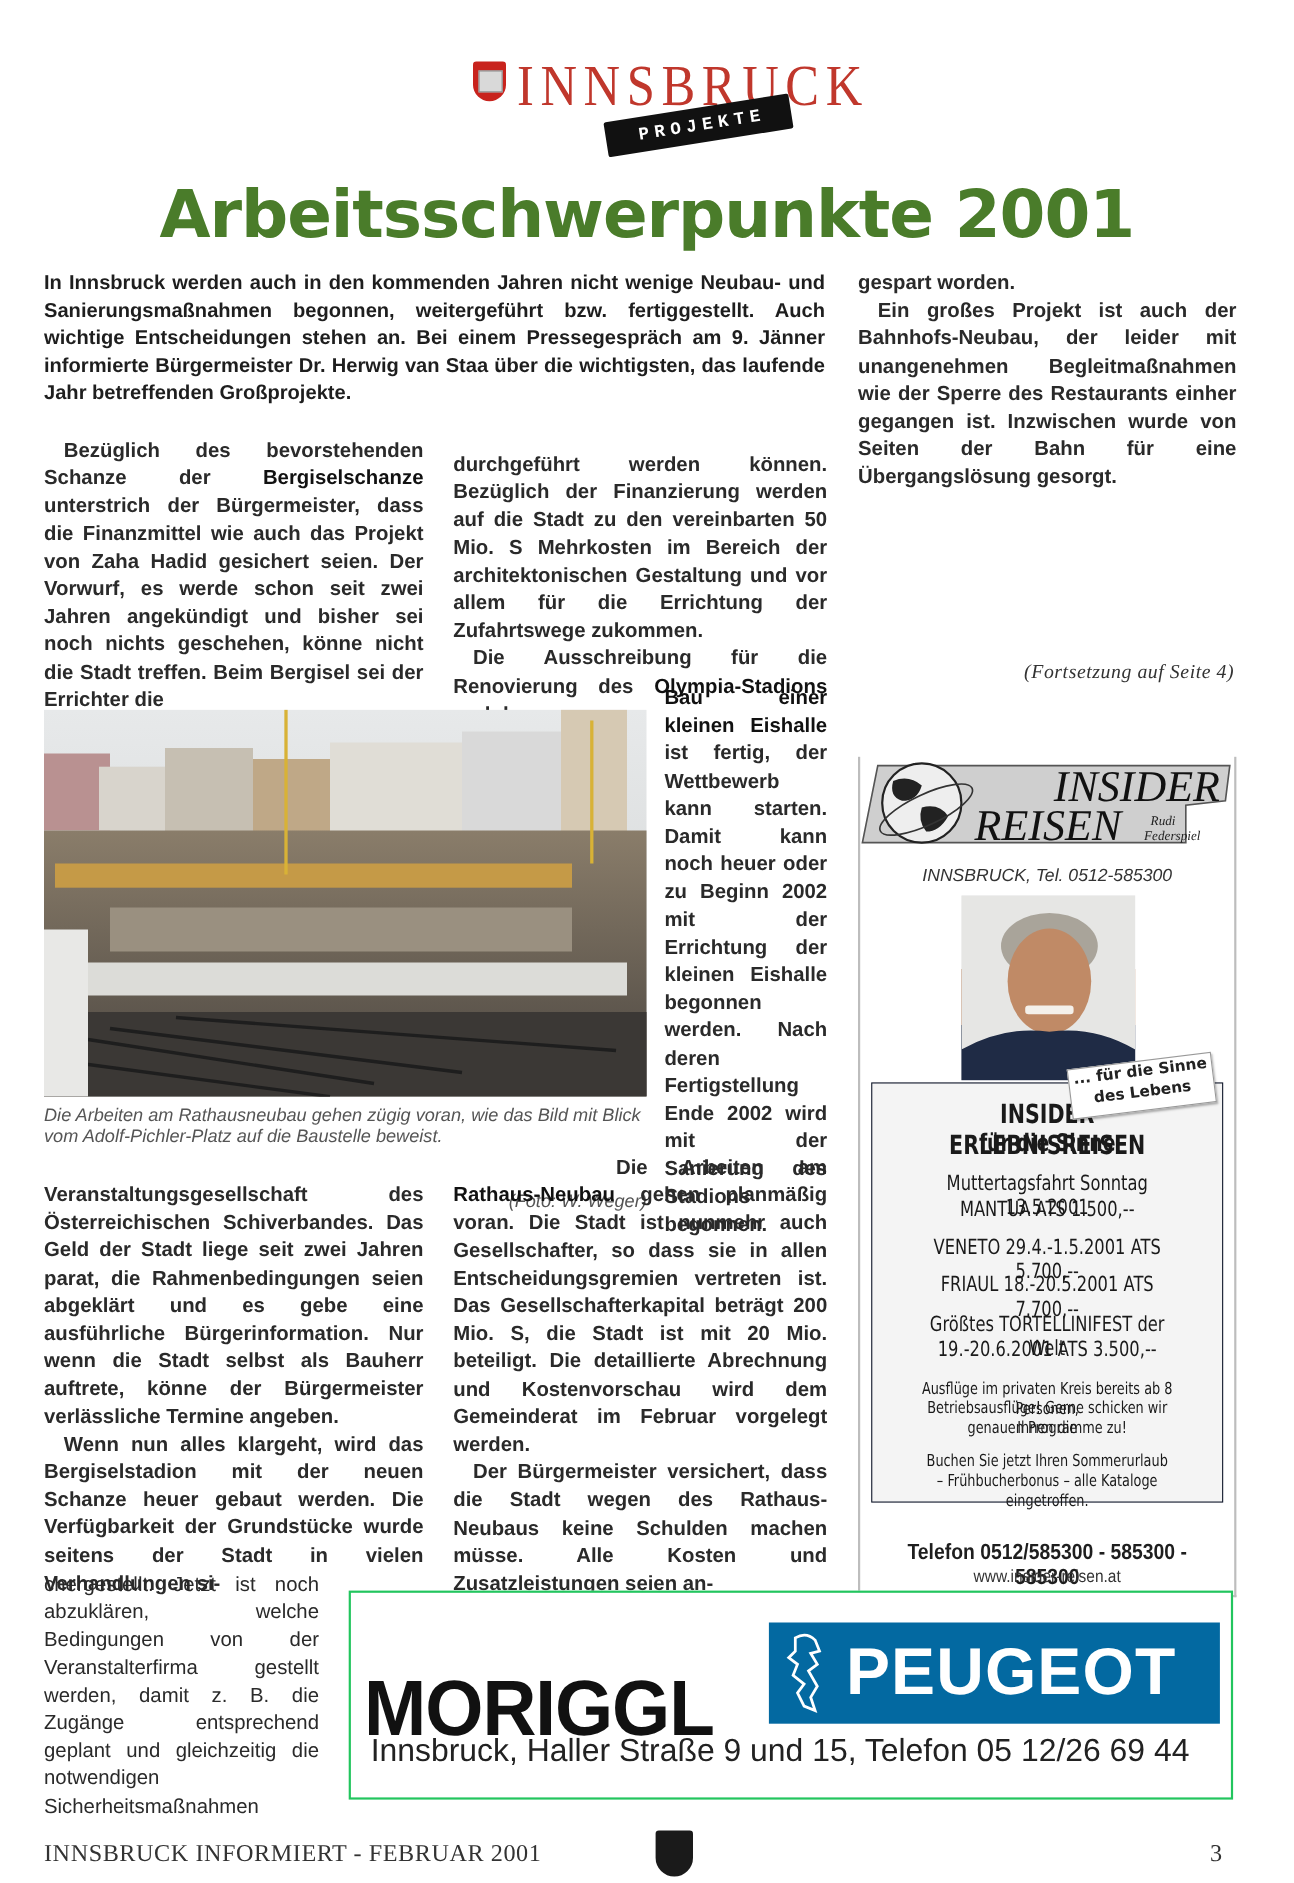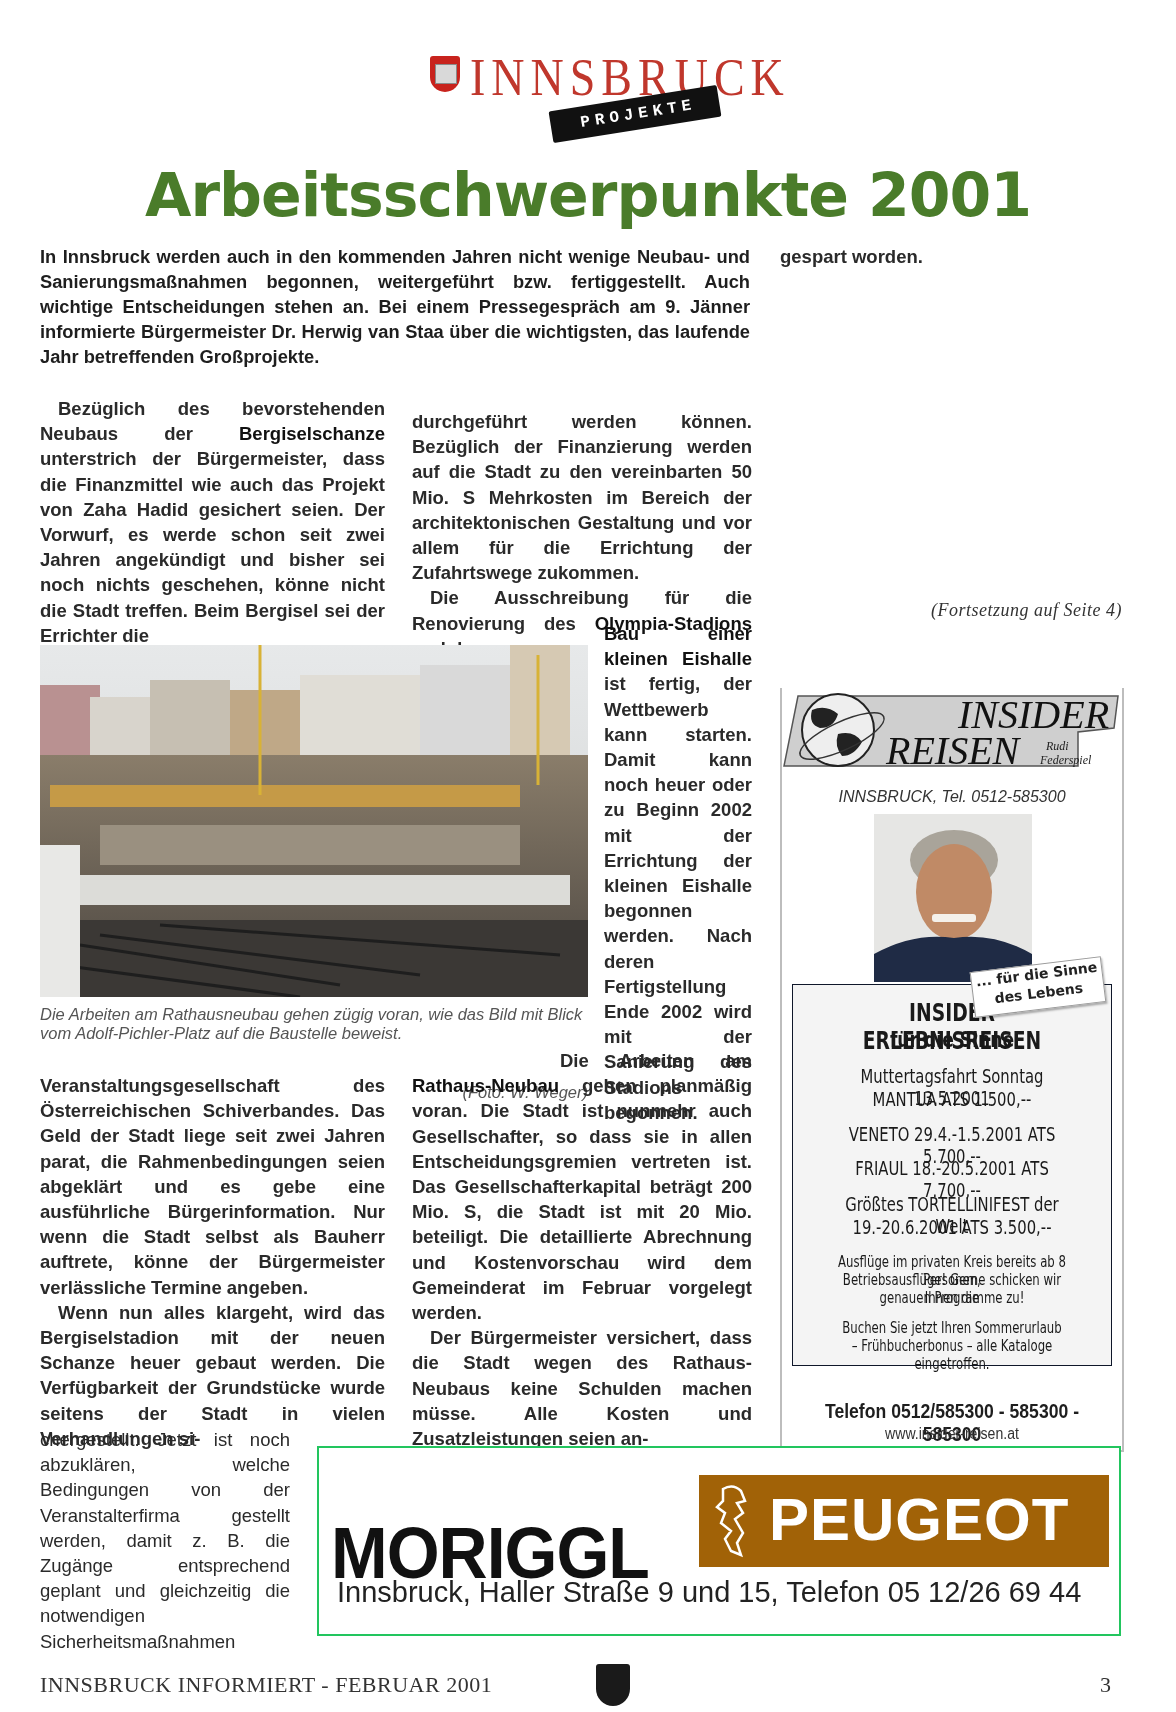--- a/index.html
+++ b/index.html
@@ -43,21 +43,21 @@
   #portrait { left:92px; top:126px; width:158px; height:168px; background:linear-gradient(#e8e8e8 0 40%, #b98c6e 40% 70%, #1e2a44 70%); overflow:hidden; }
   #sticker { left:190px; top:276px; width:130px; height:44px; background:#fff; border:1px solid #999; transform:rotate(-7deg); text-align:center; font-family:"DejaVu Sans", sans-serif; font-size:14px; line-height:19px; font-weight:bold; color:#222; box-shadow:1px 2px 2px rgba(0,0,0,0.3); }
   #insider-box { left:10px; top:296px; width:318px; height:380px; background:#f4f4f4; border:1px solid #0f172a; }
   .ins { position:absolute; left:0; width:100%; text-align:center; font-family:"DejaVu Sans", sans-serif; color:#1a1a1a; transform:scaleX(0.78); }
   #ins-phone { left:0; top:712px; width:340px; text-align:center; font-weight:bold; font-size:20px; transform:scaleX(0.88); }
   #ins-web { left:0; top:737px; width:340px; text-align:center; font-size:16px; color:#333; transform:scaleX(0.88); }
 
   
   #moriggl { left:317px; top:1446px; width:800px; height:186px; border:2px solid #22c55e; background:#fff; }
   #moriggl-name { left:12px; top:66px; font-weight:bold; font-size:68px; letter-spacing:-1px; color:#111; transform:scaleY(1.05); }
-  #peugeot-box { left:380px; top:27px; width:410px; height:92px; background:#a16207; }
+  #peugeot-box { left:380px; top:27px; width:410px; height:92px; background:#0369a1; }
   #peugeot-lion { left:10px; top:8px; width:46px; height:76px; }
   #peugeot-name { left:70px; top:10px; font-weight:bold; font-size:60px; color:#fff; letter-spacing:1px; }
   #moriggl-addr { left:18px; top:128px; font-size:29px; color:#222; }
 
   
   #footer-title { left:40px; top:1672px; font-family:"Liberation Serif", serif; font-size:22px; color:#333; letter-spacing:0.5px; }
   #footer-crest { left:596px; top:1664px; width:34px; height:42px; background:#1a1a1a; border-radius:3px 3px 17px 17px; }
   #footer-page { left:1100px; top:1672px; font-family:"Liberation Serif", serif; font-size:22px; color:#333; }
 </style>
 </head>
@@ -70,21 +70,21 @@
   <div id="brand" class="abs">INNSBRUCK</div>
   <div id="projekte-band" class="abs"></div>
   <div id="projekte" class="abs">PROJEKTE</div>
 </div>
 
 <h1 id="headline" class="abs" style="margin:0">Arbeitsschwerpunkte 2001</h1>
 
 <div class="abs lead">In Innsbruck werden auch in den kommenden Jahren nicht wenige Neubau- und Sanierungsmaßnahmen begonnen, weitergeführt bzw. fertiggestellt. Auch wichtige Entscheidungen stehen an. Bei einem Pressegespräch am 9. Jänner informierte Bürgermeister Dr. Herwig van Staa über die wichtigsten, das laufende Jahr betreffenden Großprojekte.</div>
 
 <div id="col1a" class="abs col">
-  <p class="indent"><span>Bezüglich des bevorstehenden Neubaus der </span><b>Bergiselschanze</b><span> unterstrich der Bürgermeister, dass die Finanzmittel wie auch das Projekt von Zaha Hadid gesichert seien. Der Vorwurf, es werde schon seit zwei Jahren angekündigt und bisher sei noch nichts geschehen, könne nicht die Stadt treffen. Beim Bergisel sei der Errichter die</span></p>
+  <p class="indent"><span>Bezüglich des bevorstehenden Schanze der </span><b>Bergiselschanze</b><span> unterstrich der Bürgermeister, dass die Finanzmittel wie auch das Projekt von Zaha Hadid gesichert seien. Der Vorwurf, es werde schon seit zwei Jahren angekündigt und bisher sei noch nichts geschehen, könne nicht die Stadt treffen. Beim Bergisel sei der Errichter die</span></p>
 </div>
 
 <div id="col2a" class="abs col">
   <p>durchgeführt werden können. Bezüglich der Finanzierung werden auf die Stadt zu den vereinbarten 50 Mio. S Mehrkosten im Bereich der architektonischen Gestaltung und vor allem für die Errichtung der Zufahrtswege zukommen.</p>
   <p class="indent"><span>Die Ausschreibung für die Renovierung des </span><b>Olympia-Stadions</b><span> und den</span></p>
 </div>
 
 <div id="col2side" class="abs col">
   <p><b>Bau einer kleinen Eishalle</b><span> ist fertig, der Wettbewerb kann starten. Damit kann noch heuer oder zu Beginn 2002 mit der Errichtung der kleinen Eishalle begonnen werden. Nach deren Fertigstellung Ende 2002 wird mit der Sanierung des Stadions begonnen.</span></p>
 </div>
@@ -134,20 +134,21 @@
 </div>
 <div id="col1c" class="abs col">chergestellt. Jetzt ist noch abzuklären, welche Bedingungen von der Veranstalterfirma gestellt werden, damit z. B. die Zugänge entsprechend geplant und gleichzeitig die notwendigen Sicherheitsmaßnahmen</div>
 
 <div id="col2b" class="abs col">
   <p style="text-indent:148px;"><span>Die Arbeiten am </span><b>Rathaus-Neubau</b><span> gehen planmäßig voran. Die Stadt ist nunmehr auch Gesellschafter, so dass sie in allen Entscheidungsgremien vertreten ist. Das Gesellschafterkapital beträgt 200 Mio. S, die Stadt ist mit 20 Mio. beteiligt. Die detaillierte Abrechnung und Kostenvorschau wird dem Gemeinderat im Februar vorgelegt werden.</span></p>
   <p class="indent">Der Bürgermeister versichert, dass die Stadt wegen des Rathaus-Neubaus keine Schulden machen müsse. Alle Kosten und Zusatzleistungen seien an-</p>
 </div>
 
 <div id="col3" class="abs col">
   <p>gespart worden.</p>
+  <p class="indent">Ein großes Projekt ist auch der Bahnhofs-Neubau, der leider mit unangenehmen Begleitmaßnahmen wie der Sperre des Restaurants einher gegangen ist. Inzwischen wurde von Seiten der Bahn für eine Übergangslösung gesorgt.</p>
 </div>
 <div id="cont" class="abs">(Fortsetzung auf Seite 4)</div>
 
 <div id="insider" class="abs">
   <div id="insider-banner" class="abs">
     <svg width="344" height="86" viewBox="0 0 344 86">
       <polygon points="20,8 340,8 336,40 300,44 300,78 6,78" fill="#cfcfcf" stroke="#555" stroke-width="1.5"></polygon>
       <circle cx="60" cy="42" r="36" fill="#eee" stroke="#222" stroke-width="2"></circle>
       <path d="M34,22 q14,-6 26,4 q-4,14 -18,14 q-12,-4 -8,-18z M60,46 q16,-4 24,8 q-8,14 -20,14 q-8,-10 -4,-22z" fill="#222"></path>
       <ellipse cx="64" cy="48" rx="46" ry="14" fill="none" stroke="#333" stroke-width="1.5" transform="rotate(-25 64 48)"></ellipse>

